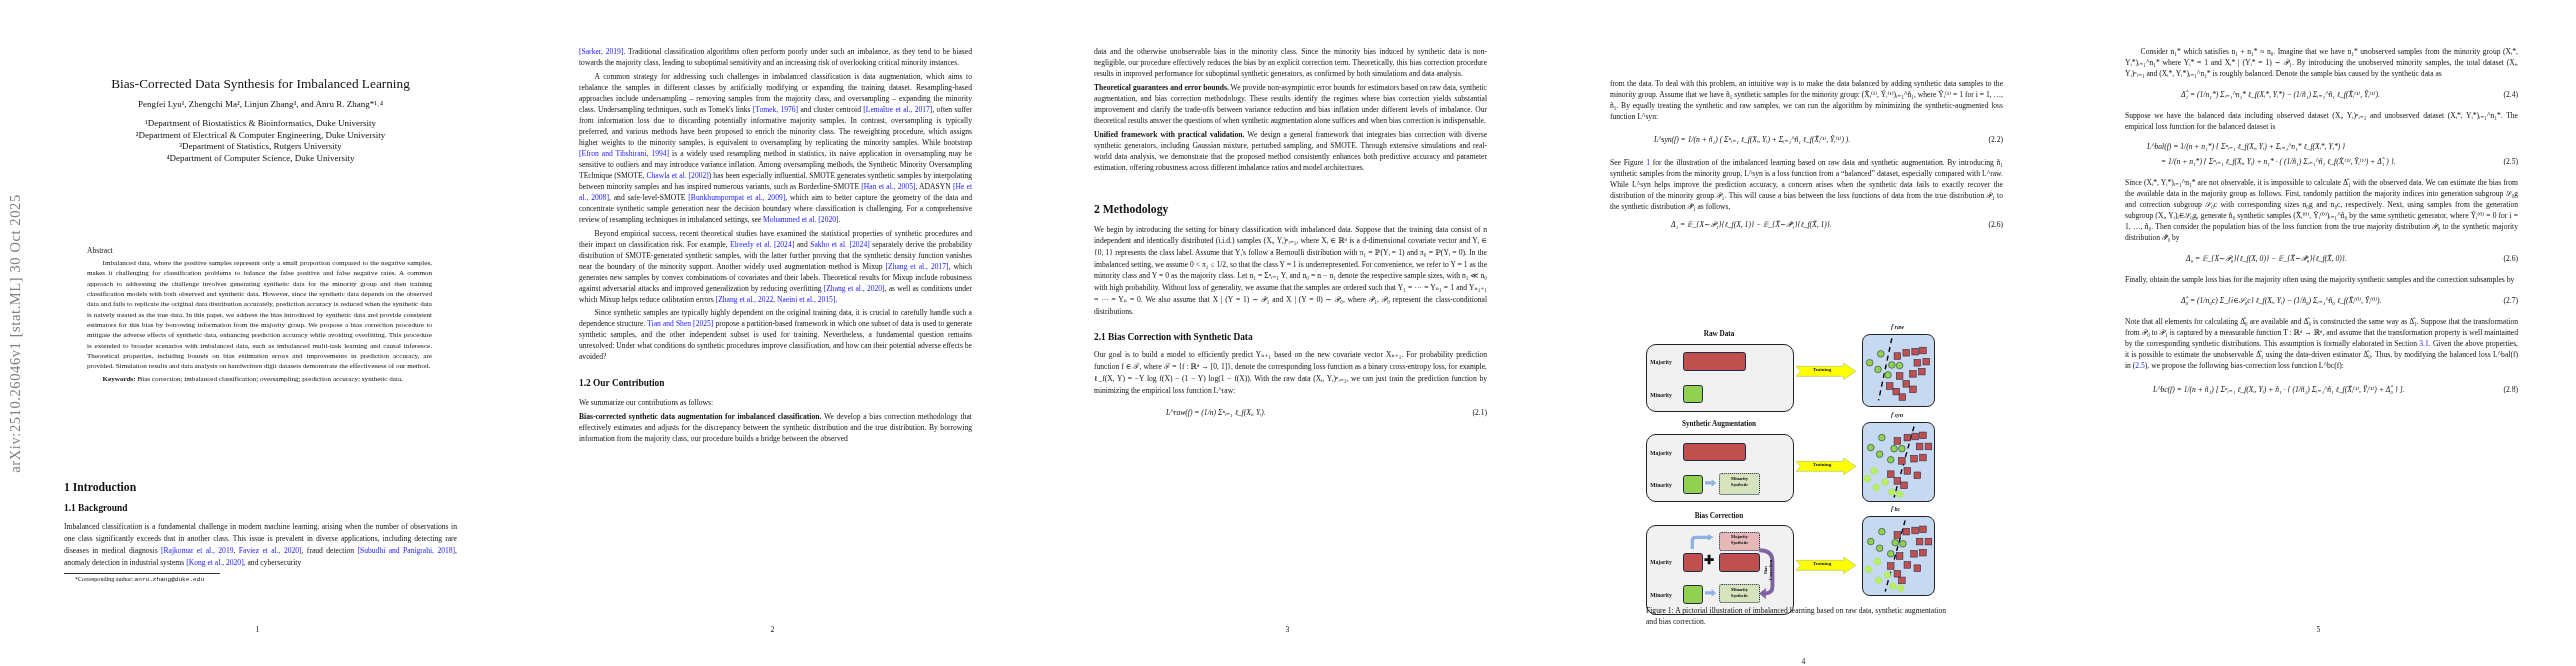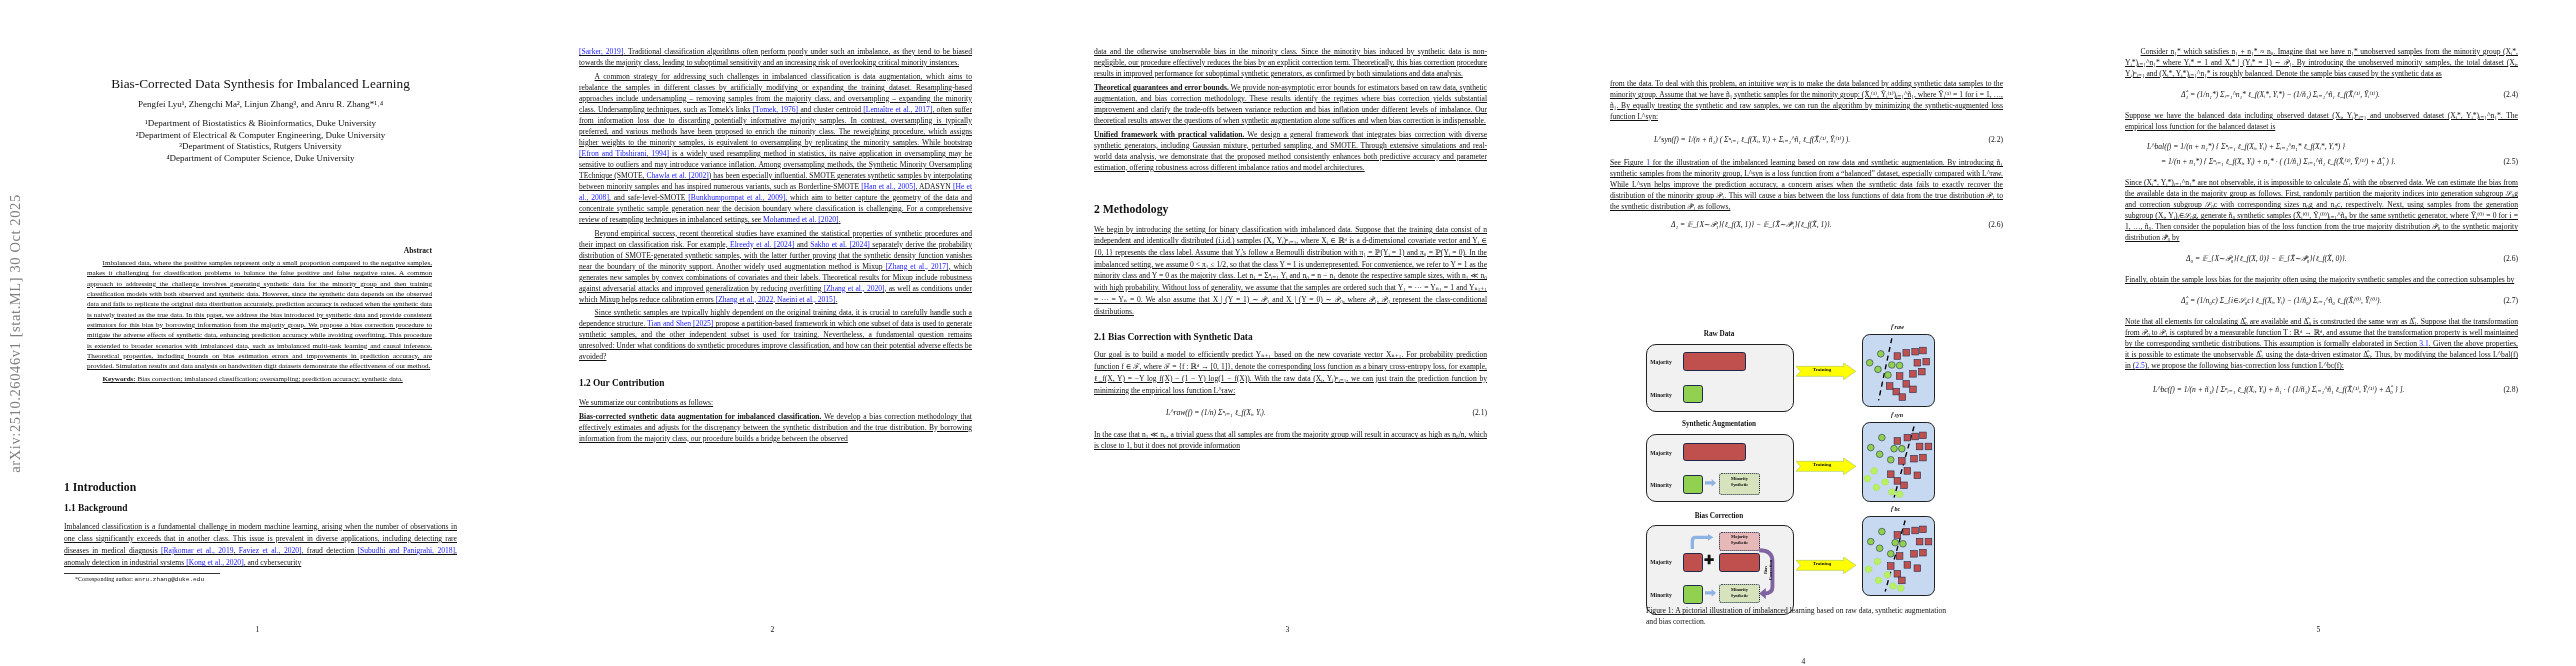--- a/index.html
+++ b/index.html
@@ -1,27 +1,27 @@
 <!DOCTYPE html>
 <html style="font-size:9px"><head>
 <meta charset="utf-8">
 <style>
   html, body { margin:0; padding:0; background:#ffffff; }
   body { width:2576px; height:667px; position:relative; overflow:hidden;
          font-family:"Liberation Serif","DejaVu Serif",serif; color:#111; }
   .page { position:absolute; top:0; width:515px; height:667px; background:#fff; }
   .col { position:absolute; left:64px; width:393px; font-size:7.6px; line-height:11px; text-align:justify; }
-  .p { margin:0 0 2.8px 0;text-decoration:underline; }
+  .p { margin:0 0 2.8px 0; }
   .ind { text-indent:15.6px; }
   .link { color:#1a1aff; }
   .pagenum { position:absolute; top:625px; left:0; width:100%; text-align:center; font-size:7.6px; }
   h1.ptitle { font-weight:normal; font-size:13.3px; text-align:center; margin:0; }
   .authors { text-align:center; font-size:9px; }
   .aff { text-align:center; font-size:9px; line-height:11.7px; }
-  .abs-title { text-align:right; font-weight:bold; font-size:7.6px; }
+  .abs-title { text-align:left; font-weight:normal; font-size:7.6px; }
   .abs { font-size:7.1px; line-height:10.3px; }
   .sec { font-weight:bold; font-size:11.7px; margin:0; }
   .subsec { font-weight:bold; font-size:9.4px; margin:0; }
   .bold { font-weight:bold; }
   .eq { display:flex; justify-content:space-between; align-items:flex-start; font-style:italic; }
   .eqnum { font-style:normal; }
   .arxiv { position:absolute; left:-151px; top:325px; width:333px; transform:rotate(-90deg);
            font-size:14.5px; color:#7f7f7f; letter-spacing:0.6px; white-space:nowrap; text-align:center; }
   .fnrule { border-top:0.6px solid #333; width:156px; margin-top:3.3px; }
   .fn { font-size:6.1px; margin-left:11px; }
@@ -88,21 +88,20 @@
     <p class="p"><span class="bold">Theoretical guarantees and error bounds.</span><span> We provide non-asymptotic error bounds for estimators based on raw data, synthetic augmentation, and bias correction methodology. These results identify the regimes where bias correction yields substantial improvement and clarify the trade-offs between variance reduction and bias inflation under different levels of imbalance. Our theoretical results answer the questions of when synthetic augmentation alone suffices and when bias correction is indispensable.</span></p>
     <p class="p"><span class="bold">Unified framework with practical validation.</span><span> We design a general framework that integrates bias correction with diverse synthetic generators, including Gaussian mixture, perturbed sampling, and SMOTE. Through extensive simulations and real-world data analysis, we demonstrate that the proposed method consistently enhances both predictive accuracy and parameter estimation, offering robustness across different imbalance ratios and model architectures.</span></p>
     <h2 class="sec" style="margin-top:31px;">2   Methodology</h2>
     <p class="p" style="margin-top:9px; line-height:11.7px;">We begin by introducing the setting for binary classification with imbalanced data. Suppose that the training data consist of n independent and identically distributed (i.i.d.) samples (Xᵢ, Yᵢ)ⁿᵢ₌₁, where Xᵢ ∈ ℝᵈ is a d-dimensional covariate vector and Yᵢ ∈ {0, 1} represents the class label. Assume that Yᵢ's follow a Bernoulli distribution with π₁ = ℙ(Yᵢ = 1) and π₀ = ℙ(Yᵢ = 0). In the imbalanced setting, we assume 0 &lt; π₁ ≤ 1/2, so that the class Y = 1 is underrepresented. For convenience, we refer to Y = 1 as the minority class and Y = 0 as the majority class. Let n₁ = Σⁿᵢ₌₁ Yᵢ and n₀ = n − n₁ denote the respective sample sizes, with n₁ ≪ n₀ with high probability. Without loss of generality, we assume that the samples are ordered such that Y₁ = ··· = Yₙ₁ = 1 and Yₙ₁₊₁ = ··· = Yₙ = 0. We also assume that X | (Y = 1) ∼ 𝒫₁ and X | (Y = 0) ∼ 𝒫₀, where 𝒫₁, 𝒫₀ represent the class-conditional distributions.</p>
     <h3 class="subsec" style="margin-top:14.5px;">2.1   Bias Correction with Synthetic Data</h3>
     <p class="p" style="margin-top:6.7px; line-height:11.7px;">Our goal is to build a model to efficiently predict Yₙ₊₁ based on the new covariate vector Xₙ₊₁. For probability prediction function f ∈ ℱ, where ℱ = {f : ℝᵈ → [0, 1]}, denote the corresponding loss function as a binary cross-entropy loss, for example, ℓ_f(X, Y) = −Y log f(X) − (1 − Y) log(1 − f(X)). With the raw data (Xᵢ, Yᵢ)ⁿᵢ₌₁, we can just train the prediction function by minimizing the empirical loss function L^raw:</p>
     <div class="eq" style="margin:11px 0 11px 72px;">
         <span>L^raw(f) = (1/n) Σⁿᵢ₌₁ ℓ_f(Xᵢ, Yᵢ).</span>
         <span class="eqnum">(2.1)</span>
       </div>
-    <p class="p">In the case that n₁ ≪ n₀, a trivial guess that all samples are from the majority group will result in accuracy as high as n₀/n, which is close to 1, but it does not provide information</p>
   </div>
   <div class="pagenum">3</div>
 </div>
 
 <div class="page" style="left:1546px;margin-top:32px;">
   <div class="col" style="top:46px;">
     <p class="p">from the data. To deal with this problem, an intuitive way is to make the data balanced by adding synthetic data samples to the minority group. Assume that we have ñ₁ synthetic samples for the minority group: (X̃ᵢ⁽¹⁾, Ỹᵢ⁽¹⁾)ᵢ₌₁^ñ₁, where Ỹᵢ⁽¹⁾ = 1 for i = 1, …, ñ₁. By equally treating the synthetic and raw samples, we can run the algorithm by minimizing the synthetic-augmented loss function L^syn:</p>
     <div class="eq" style="margin:12.2px 0 12.2px 44px;">
         <span>L^syn(f) = 1/(n + ñ₁) ( Σⁿᵢ₌₁ ℓ_f(Xᵢ, Yᵢ) + Σᵢ₌₁^ñ₁ ℓ_f(X̃ᵢ⁽¹⁾, Ỹᵢ⁽¹⁾) ).</span>
         <span class="eqnum">(2.2)</span>

